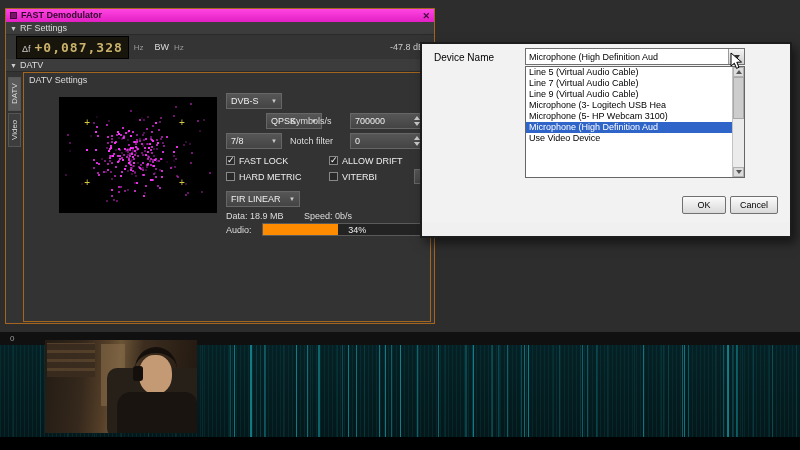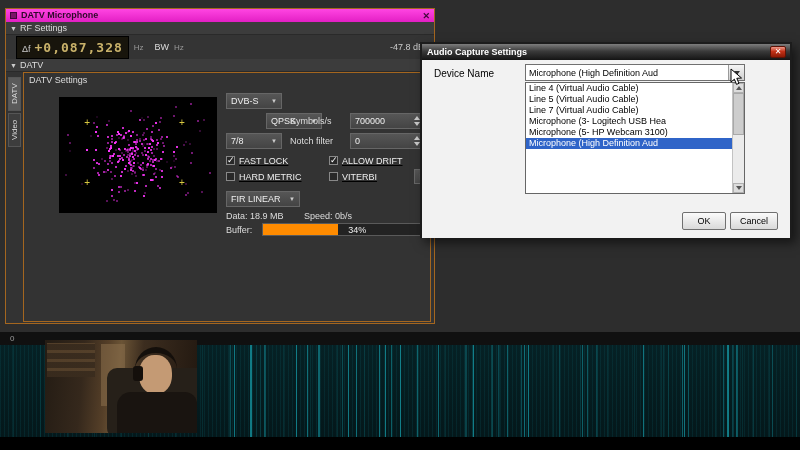--- a/index.html
+++ b/index.html
@@ -47,21 +47,21 @@
     color:#eee; font-size:9px; display:flex; align-items:center; padding:0 4px; gap:3px; }
   .gbtn .dd-arrow { margin-left:auto; font-size:6px; color:#ccc; }
   .spinner { position:absolute; background:linear-gradient(#565656,#444); border:1px solid #666;
     color:#eee; font-size:9px; display:flex; align-items:center; padding:0 2px 0 4px; }
   .spinner .spin-val { flex:1; }
   .spinner .spin-arrows { display:flex; flex-direction:column; gap:2px; align-items:center; width:8px; }
   .spinner .s-up { width:0; height:0; border-left:3px solid transparent; border-right:3px solid transparent; border-bottom:4px solid #ccc; }
   .spinner .s-dn { width:0; height:0; border-left:3px solid transparent; border-right:3px solid transparent; border-top:4px solid #ccc; }
   .ctl-label { position:absolute; color:#ddd; font-size:9px; }
 
-  .cb-grid { position:absolute; left:202px; top:82px; display:grid; grid-template-columns:103px auto; row-gap:5px;text-decoration:underline; }
+  .cb-grid { position:absolute; left:202px; top:82px; display:grid; grid-template-columns:103px auto; row-gap:5px; }
   .cbrow { display:flex; align-items:center; gap:4px; height:11px; }
   .cbbox { width:9px; height:9px; background:#282828; border:1px solid #888; position:relative; }
   .cbrow.checked .cbbox::after { content:"✓"; position:absolute; left:0; top:-2px; color:#fff; font-size:9px; }
   .cblabel { color:#eee; font-size:9px; white-space:nowrap; }
 
   .buffer-track { position:absolute; left:238px; top:150px; width:166px; height:13px;
     background:#232323; border:1px solid #5a5a5a; }
   .buffer-fill { height:100%; width:46%; background:#ff8b00; }
   .buffer-text { position:absolute; left:52%; top:1px; color:#eee; font-size:9px; }
 
@@ -124,21 +124,21 @@
   #bottom-bar { position:absolute; left:0; bottom:0; width:800px; height:13px; background:#000; }
 </style>
 </head>
 <body>
 
 <div id="screen">
 
   <div id="datv-window">
     <div class="titlebar">
       <span class="win-icon"></span>
-      <span class="title-text">DATV Microphone</span>
+      <span class="title-text">FAST Demodulator</span>
       <span class="close-x">✕</span>
     </div>
 
     <div class="sect-header">
       <span class="tri">▼</span>
       <span>RF Settings</span>
     </div>
 
     <div class="freq-row">
       <div class="digit-box">
@@ -512,61 +512,59 @@
         </div>
 
         <div class="gbtn" style="left:202px; top:118px; width:74px; height:16px;">
           <span>FIR LINEAR</span>
           <span class="dd-arrow">▼</span>
         </div>
 
         <span class="ctl-label" style="left:202px; top:138px;">Data: 18.9 MB</span>
         <span class="ctl-label" style="left:280px; top:138px;">Speed: 0b/s</span>
 
-        <span class="ctl-label" style="left:202px; top:152px;">Buffer:</span>
+        <span class="ctl-label" style="left:202px; top:152px;">Audio:</span>
         <div class="buffer-track">
           <div class="buffer-fill"></div>
           <span class="buffer-text">34%</span>
         </div>
       </div>
     </div>
   </div>
 
   <div id="audio-dialog">
-    <div class="dlg-titlebar">
-      <span>Audio Capture Settings</span>
-    </div>
     <div class="dlg-close">✕</div>
     <div class="dlg-body">
       <span class="dev-label">Device Name</span>
 
       <div class="combo">
         <span class="combo-text">Microphone (High Definition Aud</span>
         <span class="combo-btn">
             <span class="ca"></span>
           </span>
       </div>
 
       <div class="dev-list">
 
-          <div class="opt">Line 4 (Virtual Audio Cable)</div>
 
           <div class="opt">Line 5 (Virtual Audio Cable)</div>
 
 
           <div class="opt">Line 7 (Virtual Audio Cable)</div>
 
 
+          <div class="opt">Line 9 (Virtual Audio Cable)</div>
 
           <div class="opt">Microphone (3- Logitech USB Hea</div>
 
           <div class="opt">Microphone (5- HP Webcam 3100)</div>
 
           <div class="opt selected">Microphone (High Definition Aud</div>
 
+          <div class="opt">Use Video Device</div>
 
         <div class="list-scroll">
           <div class="scroll-btn up">
               <span class="sa-up"></span>
             </div>
           <div class="scroll-thumb"></div>
           <div class="scroll-btn dn">
               <span class="sa-dn"></span>
             </div>
         </div>

